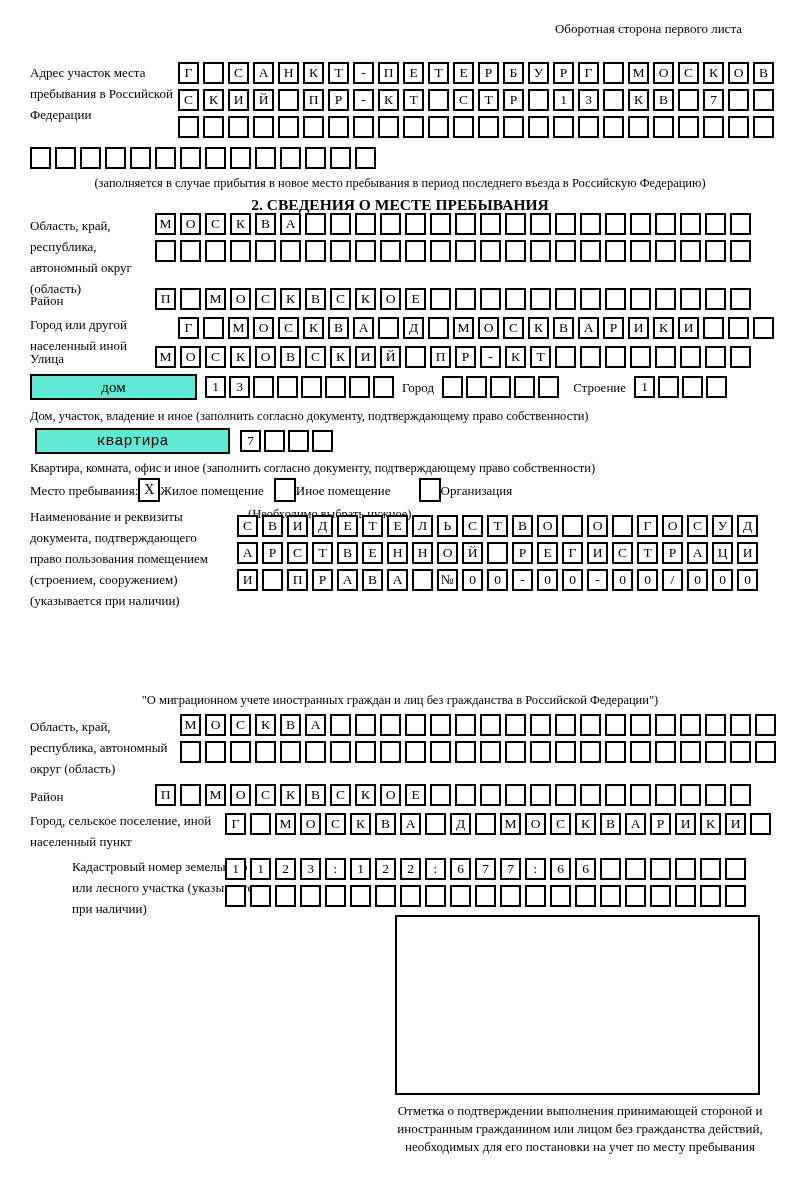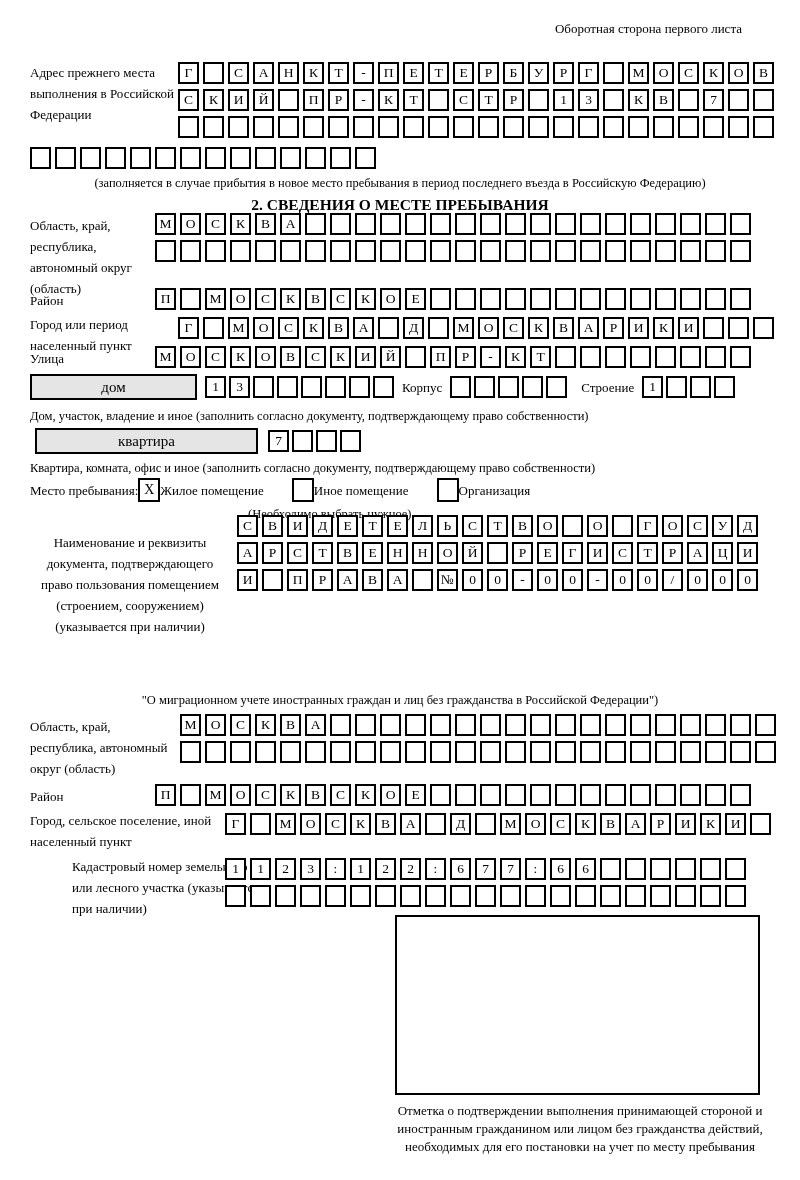--- a/index.html
+++ b/index.html
@@ -10,35 +10,35 @@
   .note{font-size:12.5px;line-height:16px;}
   .heading{font-size:15.5px;font-weight:bold;text-align:center;width:800px;}
   .center{text-align:center;width:800px;}
   .grid{display:flex;flex-direction:column;gap:5px;}
   .grid-row{display:flex;gap:4px;}
   .grid-row.tight{gap:3px;}
   .cell{width:21px;height:22px;border:2px solid #000;box-sizing:border-box;
         display:flex;align-items:center;justify-content:center;
         font-size:13.5px;font-family:"Liberation Serif",serif;background:#fff;flex:0 0 auto;}
   .widefield{border:2px solid #000;box-sizing:border-box;height:26px;display:flex;
-        align-items:center;justify-content:center;font-size:15px;background:#e5e5e5;}
+        align-items:center;justify-content:center;font-size:15px;background:#5eead4;}
   .inline-row{display:flex;align-items:center;}
   .chkbox{width:22px;height:24px;border:2px solid #000;box-sizing:border-box;
         display:flex;align-items:center;justify-content:center;font-size:14px;background:#fff;flex:0 0 auto;}
   .stampbox{border:2px solid #000;box-sizing:border-box;background:#fff;}
   .caption{font-size:13px;line-height:18px;text-align:center;}
 </style>
 </head>
 <body>
 
 <div class="page">
 
   <div class="abs lbl" style="top:18px;right:58px;">Оборотная сторона первого листа</div>
 
-  <div class="abs lbl" style="top:62px;left:30px;width:150px;">Адрес прежнего места выполнения в Российской Федерации</div>
+  <div class="abs lbl" style="top:62px;left:30px;width:150px;">Адрес участок места пребывания в Российской Федерации</div>
   <div class="abs grid" style="top:62px;left:178px;">
     <div class="grid-row">
         <div class="cell">Г</div>
         <div class="cell"></div>
         <div class="cell">С</div>
         <div class="cell">А</div>
         <div class="cell">Н</div>
         <div class="cell">К</div>
         <div class="cell">Т</div>
         <div class="cell">-</div>
@@ -209,21 +209,21 @@
       <div class="cell"></div>
       <div class="cell"></div>
       <div class="cell"></div>
       <div class="cell"></div>
       <div class="cell"></div>
       <div class="cell"></div>
       <div class="cell"></div>
       <div class="cell"></div>
     </div>
 
-  <div class="abs lbl" style="top:314px;left:30px;width:148px;">Город или период населенный пункт</div>
+  <div class="abs lbl" style="top:314px;left:30px;width:148px;">Город или другой населенный иной</div>
   <div class="abs grid-row" style="top:317px;left:178px;">
       <div class="cell">Г</div>
       <div class="cell"></div>
       <div class="cell">М</div>
       <div class="cell">О</div>
       <div class="cell">С</div>
       <div class="cell">К</div>
       <div class="cell">В</div>
       <div class="cell">А</div>
       <div class="cell"></div>
@@ -277,61 +277,61 @@
     <div class="grid-row tight">
         <div class="cell">1</div>
         <div class="cell">3</div>
         <div class="cell"></div>
         <div class="cell"></div>
         <div class="cell"></div>
         <div class="cell"></div>
         <div class="cell"></div>
         <div class="cell"></div>
       </div>
-    <div class="lbl">Корпус</div>
+    <div class="lbl">Город</div>
     <div class="grid-row tight">
         <div class="cell"></div>
         <div class="cell"></div>
         <div class="cell"></div>
         <div class="cell"></div>
         <div class="cell"></div>
       </div>
     <div class="lbl" style="margin-left:6px;">Строение</div>
     <div class="grid-row tight">
         <div class="cell">1</div>
         <div class="cell"></div>
         <div class="cell"></div>
         <div class="cell"></div>
       </div>
   </div>
   <div class="abs note" style="top:408px;left:30px;">Дом, участок, владение и иное (заполнить согласно документу, подтверждающему право собственности)</div>
 
   <div class="abs inline-row" style="top:428px;left:35px;gap:10px;">
-    <div class="widefield" style="width:223px;">квартира</div>
+    <div class="widefield" style="width:195px;font-family:Liberation Mono, monospace;">квартира</div>
     <div class="grid-row tight">
         <div class="cell">7</div>
         <div class="cell"></div>
         <div class="cell"></div>
         <div class="cell"></div>
       </div>
   </div>
   <div class="abs note" style="top:460px;left:30px;">Квартира, комната, офис и иное (заполнить согласно документу, подтверждающему право собственности)</div>
 
   <div class="abs inline-row" style="top:478px;left:30px;gap:0;">
     <div class="lbl">Место пребывания:</div>
     <div class="chkbox">X</div>
-    <div class="lbl" style="margin-right:28px;">Жилое помещение</div>
+    <div class="lbl" style="margin-right:10px;">Жилое помещение</div>
     <div class="chkbox"></div>
     <div class="lbl" style="margin-right:28px;">Иное помещение</div>
     <div class="chkbox"></div>
     <div class="lbl">Организация</div>
   </div>
   <div class="abs note" style="top:506px;left:248px;">(Необходимо выбрать нужное)</div>
 
-  <div class="abs lbl" style="top:532px;left:30px;width:200px;text-align:center;">Наименование и реквизиты документа, подтверждающего право пользования помещением (строением, сооружением) (указывается при наличии)</div>
+  <div class="abs lbl" style="top:506px;left:30px;width:200px;">Наименование и реквизиты документа, подтверждающего право пользования помещением (строением, сооружением) (указывается при наличии)</div>
   <div class="abs grid" style="top:515px;left:237px;">
     <div class="grid-row">
         <div class="cell">С</div>
         <div class="cell">В</div>
         <div class="cell">И</div>
         <div class="cell">Д</div>
         <div class="cell">Е</div>
         <div class="cell">Т</div>
         <div class="cell">Е</div>
         <div class="cell">Л</div>

